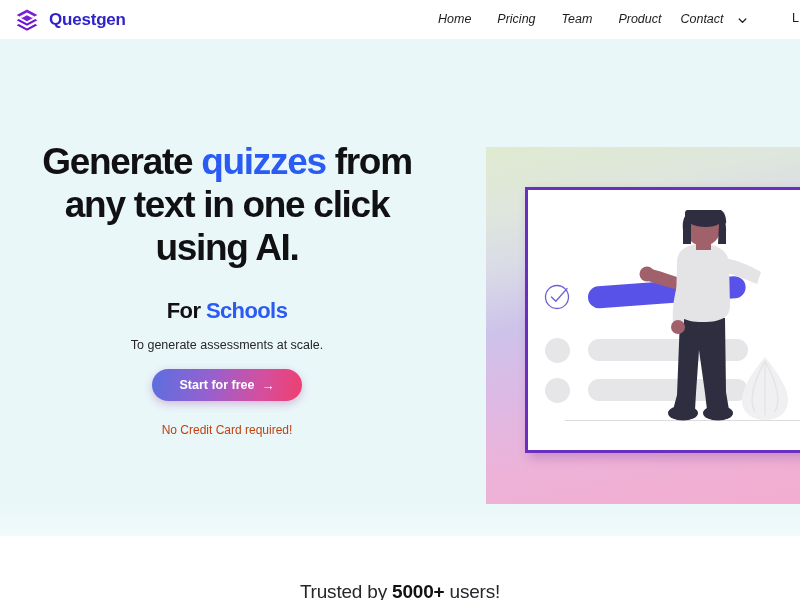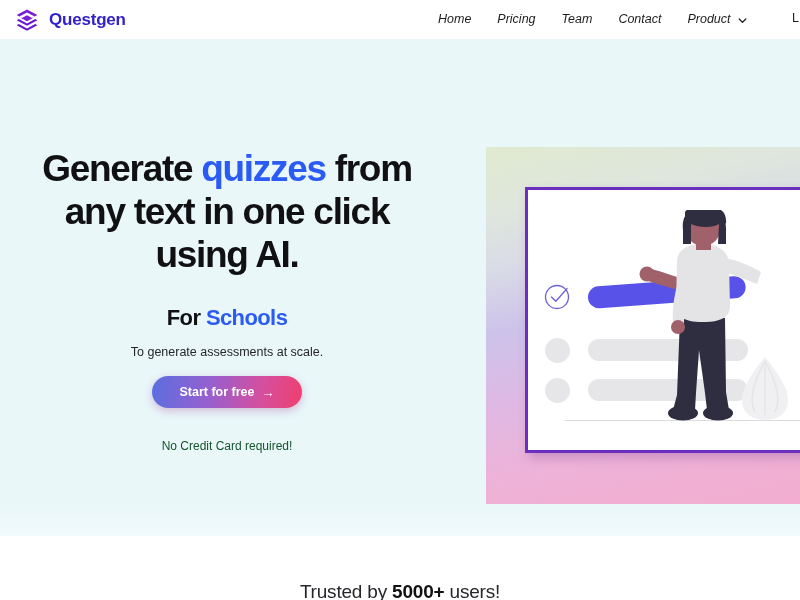--- a/index.html
+++ b/index.html
@@ -57,21 +57,21 @@
     background:#e9f7f9;
   }
   .hero-fade{
     position:absolute; left:0; top:465px;
     width:800px; height:71px;
     background:linear-gradient(180deg,#e9f7f9 0%, #f3fbfc 55%, #ffffff 100%);
   }
 
   
   .copy{
-    position:absolute; left:0; top:7px;
+    position:absolute; left:0; top:0;
     width:454px; text-align:center;
   }
   .headline{
     margin-top:101px;
     font-size:37px; line-height:43px;
     font-weight:bold; color:#111113;
     letter-spacing:-1.3px;
     padding:0 20px;
   }
   .hl-accent{ color:#2a5bf5; }
@@ -92,22 +92,22 @@
     border:none; border-radius:999px;
     background:linear-gradient(100deg,#5b6fe0 0%, #8a64d6 34%, #c martians 0%, #d84fa0 72%, #ef3f6e 100%);
     background:linear-gradient(100deg,#5b6fe0 0%, #9560d0 38%, #d44f9f 72%, #ef3f6e 100%);
     color:#ffffff; font-size:12.5px; font-weight:bold;
     cursor:pointer;
     box-shadow:0 3px 9px rgba(160,60,150,0.32);
     font-family:"Liberation Sans", sans-serif;
   }
   .cta-arrow{ font-size:13px; line-height:1; }
   .nocard{
-    margin-top:31px;
-    font-size:12px; color:#14532d;
+    margin-top:22px;
+    font-size:12px; color:#c2410c;
   }
 
   
   .panel{
     position:absolute; left:486px; top:108px;
     width:314px; height:360px;
     background:linear-gradient(168deg,
        #dfead0 0%,
        #dfe6dd 16%,
        #d9dbe6 29%,
@@ -186,22 +186,22 @@
         <path d="M2.6 18.2 L13 23.7 L23.4 18.2 L21.2 17.0 L13 21.4 L4.8 17.0 Z" fill="#6a14d0"></path>
       </svg>
     </span>
     <span class="brand-name">Questgen</span>
   </div>
 
   <div class="nav-links">
     <span class="nav-link">Home</span>
     <span class="nav-link">Pricing</span>
     <span class="nav-link">Team</span>
+    <span class="nav-link product">Product</span>
     <span class="nav-link">Contact</span>
-    <span class="nav-link product">Product</span>
     <span style="display:flex;align-items:center;padding-right:10px;cursor:pointer;">
       <svg class="chevron" viewBox="0 0 12 12" fill="none">
         <path d="M2.4 4.4 L6 8 L9.6 4.4" stroke="#1d1d1f" stroke-width="1.4" stroke-linecap="round" stroke-linejoin="round"></path>
       </svg>
     </span>
   </div>
 
   <span class="nav-cut">L</span>
 </div>
 

